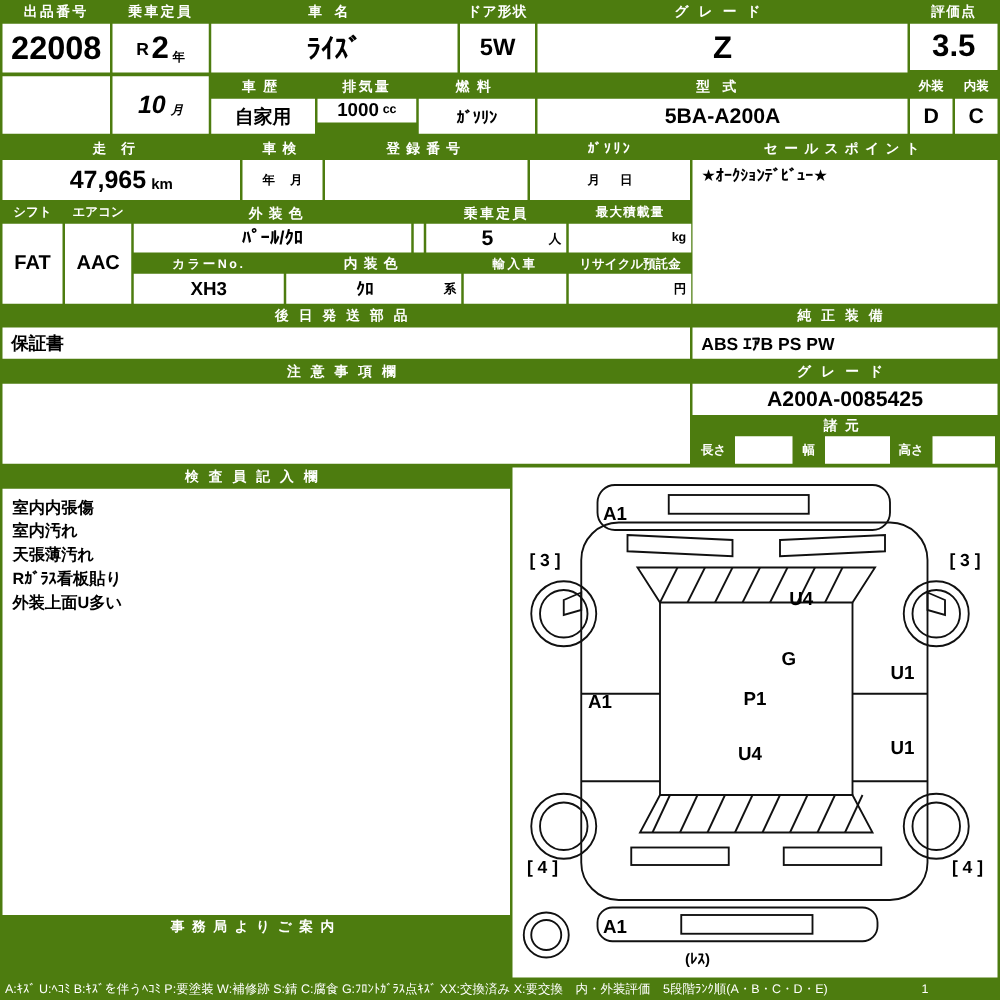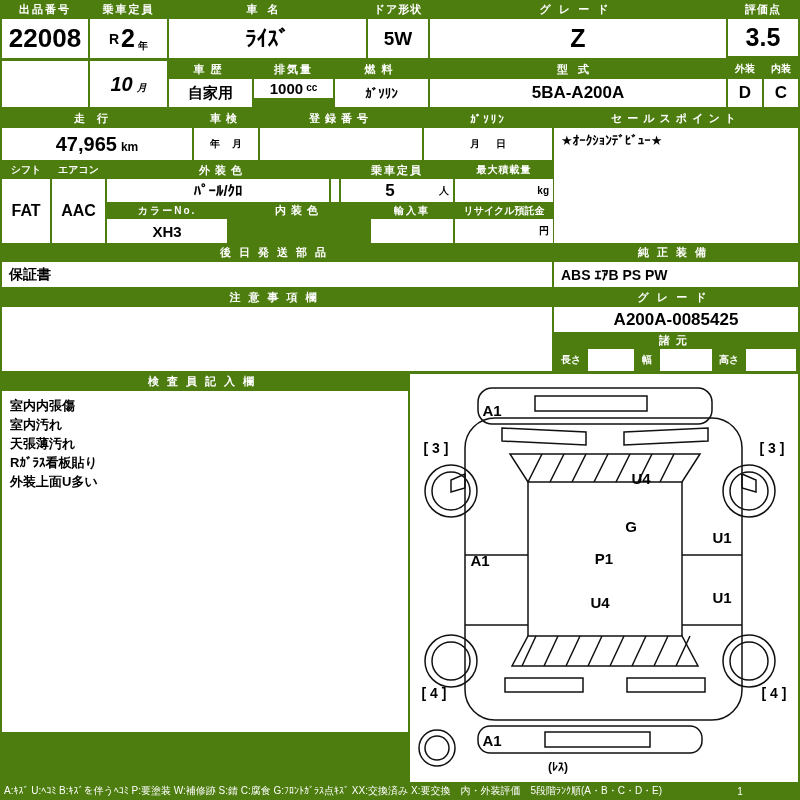--- a/index.html
+++ b/index.html
@@ -112,20 +112,24 @@
     <span class="flex1"></span>
     <span class="unit pr">kg</span>
   </div>
 
   <div class="h" style="left:107px;top:204px;width:120px;height:13px;letter-spacing:2px;font-size:10px;">カラーNo.</div>
   <div class="h" style="left:229px;top:204px;width:140px;height:13px;letter-spacing:5px;">内装色</div>
   <div class="h" style="left:371px;top:204px;width:82px;height:13px;letter-spacing:2px;font-size:10px;">輸入車</div>
   <div class="h" style="left:455px;top:204px;width:98px;height:13px;letter-spacing:0;font-size:10px;">リサイクル預託金</div>
 
   <div class="c" style="left:107px;top:219px;width:120px;height:24px;font-size:15px;">XH3</div>
+  <div class="c" style="left:229px;top:219px;width:140px;height:24px;">
+    <span class="flex1" style="font-size:14px;">ｸﾛ</span>
+    <span class="unit pr">系</span>
+  </div>
   <div class="c" style="left:371px;top:219px;width:82px;height:24px;"></div>
   <div class="c" style="left:455px;top:219px;width:98px;height:24px;">
     <span class="flex1" style="font-size:14px;margin-top:42px;">8,790</span>
     <span class="unit pr">円</span>
   </div>
 
   <div class="h" style="left:2px;top:245px;width:550px;height:15px;letter-spacing:8px;">後日発送部品</div>
   <div class="c cl" style="left:2px;top:262px;width:550px;height:25px;font-size:14px;">保証書</div>
   <div class="h" style="left:554px;top:245px;width:244px;height:15px;letter-spacing:8px;">純正装備</div>
   <div class="c cl" style="left:554px;top:262px;width:244px;height:25px;font-size:14px;">ABS ｴｱB PS PW</div>
@@ -223,17 +227,18 @@
         <text x="190" y="234">U4</text>
         <text x="312" y="229">U1</text>
         <text x="24" y="324" font-size="14">[ 4 ]</text>
         <text x="364" y="324" font-size="14">[ 4 ]</text>
         <text x="82" y="372">A1</text>
         <text x="148" y="397" font-size="12">(ﾚｽ)</text>
       </g>
     </svg>
   </div>
 
+  <div class="h" style="left:2px;top:734px;width:406px;height:15px;letter-spacing:6px;">事務局よりご案内</div>
 
   <div class="h" style="left:4px;top:784px;width:722px;height:14px;justify-content:flex-start;letter-spacing:0;font-size:10px;font-weight:normal;">A:ｷｽﾞ U:ﾍｺﾐ B:ｷｽﾞを伴うﾍｺﾐ P:要塗装 W:補修跡 S:錆 C:腐食 G:ﾌﾛﾝﾄｶﾞﾗｽ点ｷｽﾞ XX:交換済み X:要交換　内・外装評価　5段階ﾗﾝｸ順(A・B・C・D・E)</div>
   <div class="h" style="left:730px;top:784px;width:20px;height:14px;letter-spacing:0;font-size:10px;font-weight:normal;">1</div>
 
 </div>
 
 </body></html>

